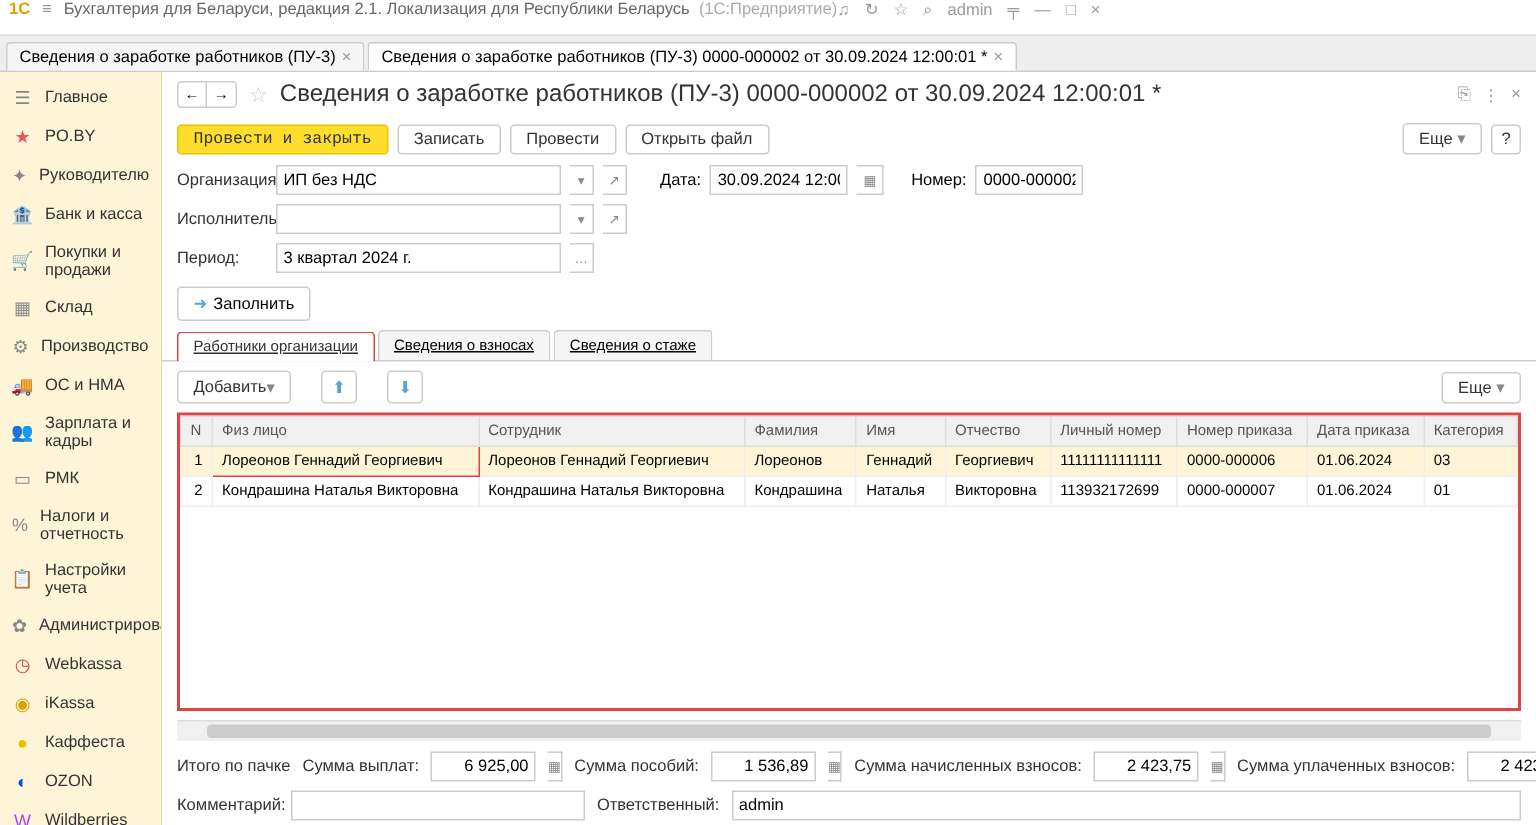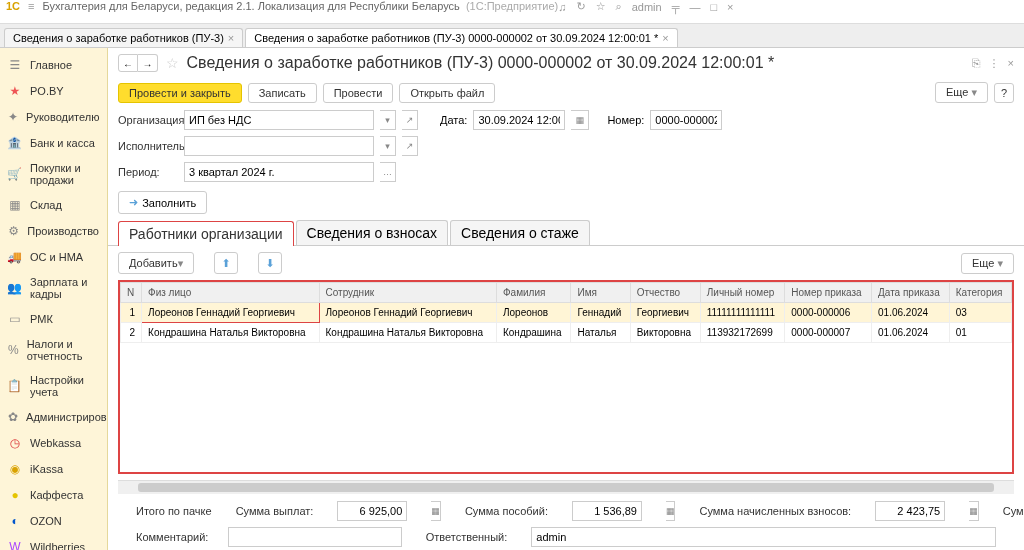--- a/index.html
+++ b/index.html
@@ -21,46 +21,46 @@
 .page-header{display:flex;align-items:center;padding:6px 10px;gap:8px;}
 .nav-arrows{display:flex;gap:0;}
 .nav-btn{width:20px;height:18px;border:1px solid #ccc;background:#fff;cursor:pointer;display:flex;align-items:center;justify-content:center;font-size:10px;}
 .nav-btn:first-child{border-radius:3px 0 0 3px;}
 .nav-btn:last-child{border-radius:0 3px 3px 0;border-left:none;}
 .star{color:#ccc;font-size:14px;cursor:pointer;}
 .page-title{font-size:16px;color:#333;}
 .page-tools{margin-left:auto;display:flex;gap:8px;color:#999;}
 .toolbar{display:flex;align-items:center;padding:4px 10px;gap:6px;}
 .btn{border:1px solid #ccc;background:#fff;padding:3px 10px;border-radius:3px;cursor:pointer;color:#333;}
-.btn.primary{background:#ffdd2d;border-color:#e5c400;}
+.btn.primary{background:#ffdd2d;border-color:#e5c400;font-family:Liberation Mono, monospace;}
 .btn.drop::after{content:" ▾";color:#888;}
 .more-btn{margin-left:auto;}
 .q-btn{width:20px;padding:3px 0;text-align:center;}
 .form-row{display:flex;align-items:center;padding:3px 10px;gap:6px;}
 .form-label{width:60px;color:#333;text-align:left;}
 .input{border:1px solid #ccc;height:20px;padding:0 4px;background:#fff;}
 .sel-btn{width:16px;height:20px;border:1px solid #ccc;border-left:none;background:#fff;cursor:pointer;display:inline-flex;align-items:center;justify-content:center;font-size:9px;color:#888;}
 .fill-btn{margin:6px 10px;border:1px solid #ccc;background:#fff;padding:4px 10px;border-radius:3px;cursor:pointer;display:inline-flex;align-items:center;gap:4px;width:fit-content;}
 .fill-btn .ico{color:#5aa1d8;}
 .section-tabs{display:flex;padding:0 10px;border-bottom:1px solid #ccc;}
-.stab{border:1px solid #ccc;border-bottom:none;padding:4px 10px;margin-right:2px;background:#f5f5f5;cursor:pointer;font-size:14px;border-radius:3px 3px 0 0;}
+.stab{border:1px solid #ccc;border-bottom:none;padding:4px 10px;margin-right:2px;background:#f5f5f5;cursor:pointer;font-size:10px;border-radius:3px 3px 0 0;text-decoration:underline;}
 .stab.active{background:#fff;border-color:#d44;color:#333;position:relative;top:1px;}
 .table-toolbar{display:flex;align-items:center;padding:6px 10px;gap:20px;}
 .tbtn{border:1px solid #ccc;background:#fff;width:24px;height:22px;border-radius:3px;cursor:pointer;display:flex;align-items:center;justify-content:center;color:#4a8;}
 .tbtn.add{width:auto;padding:0 10px;color:#333;}
 .tbtn.add::after{content:" ▾";color:#888;}
 .table-wrap{flex:1;margin:0 10px 6px 10px;border:2px solid #d44;overflow:auto;position:relative;background:#fff;}
 table{width:100%;border-collapse:collapse;}
 th{background:#f0f0f0;border:1px solid #ddd;padding:4px 6px;text-align:left;font-weight:normal;color:#555;font-size:10px;}
 td{border:1px solid #eee;padding:4px 6px;font-size:10px;}
 tr.row1{background:#fff5d6;}
 tr.row1 td.cell-fiz{border:1px solid #d44;}
 .scroll-bar{height:14px;background:#f0f0f0;border-top:1px solid #ddd;margin:0 10px 4px 10px;position:relative;}
 .scroll-thumb{position:absolute;left:20px;right:20px;top:2px;bottom:2px;background:#ccc;border-radius:3px;}
-.footer-row{display:flex;align-items:center;padding:3px 28px;gap:24px;}
+.footer-row{display:flex;align-items:center;padding:3px 10px;gap:8px;}
 .footer-row .lbl{color:#333;white-space:nowrap;}
 .footer-row .val-input{border:1px solid #ccc;height:20px;padding:0 4px;text-align:right;width:70px;}
 .cal-icn{width:18px;height:20px;border:1px solid #ccc;border-left:none;display:inline-flex;align-items:center;justify-content:center;font-size:9px;cursor:pointer;background:#fff;color:#888;}
 </style>
 </head>
 <body>
 
 <div class="titlebar">
   <span class="logo">1C</span>
   <span class="burger">≡</span>

